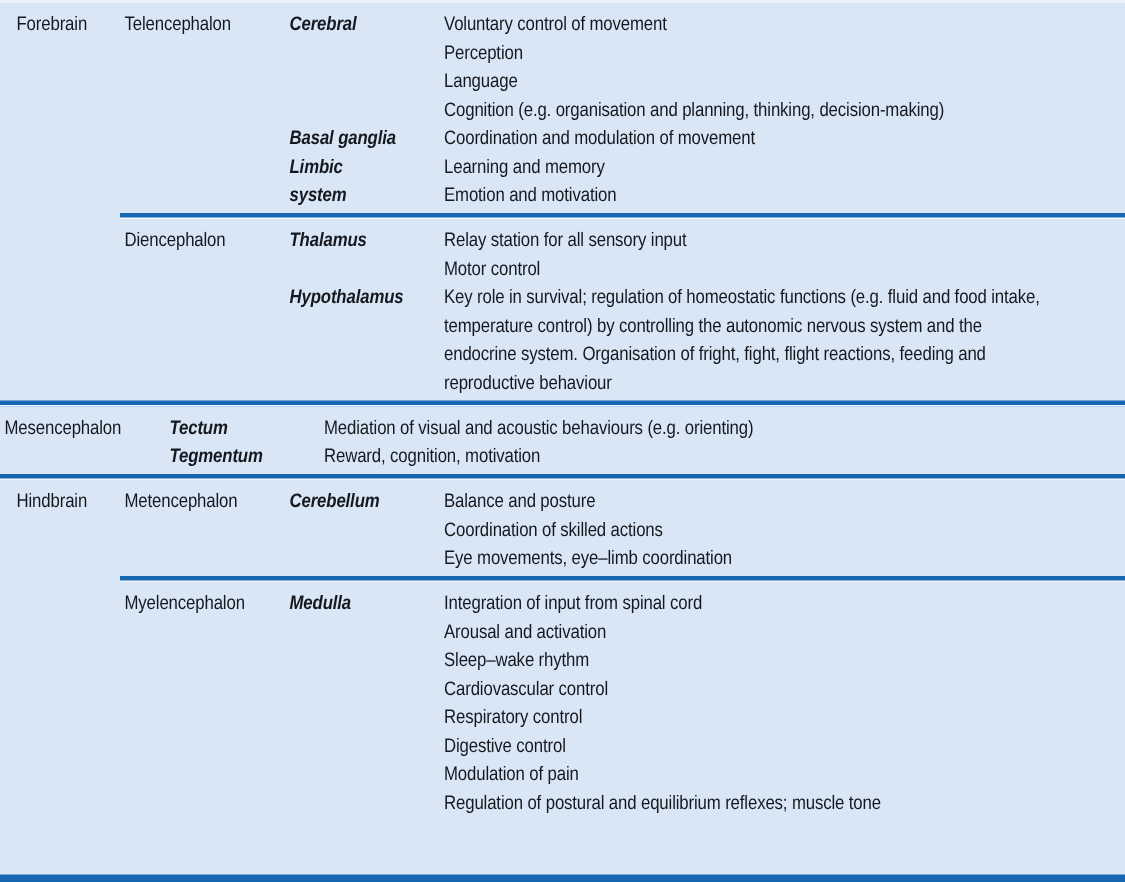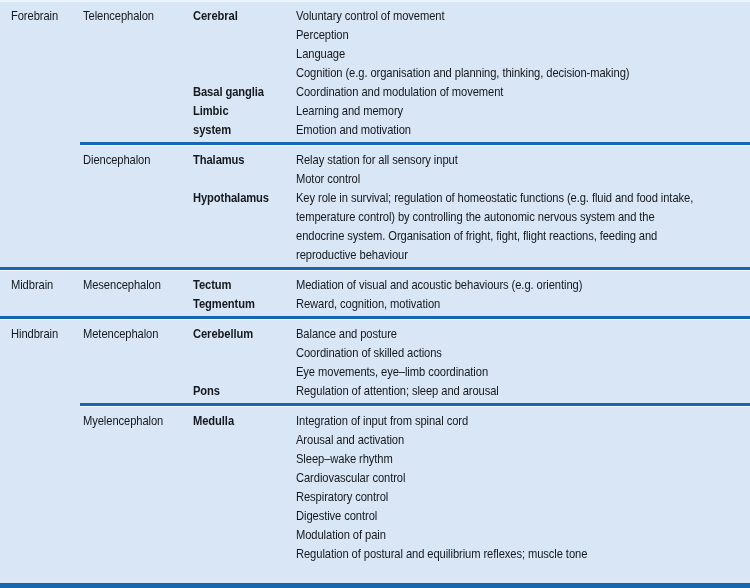--- a/index.html
+++ b/index.html
@@ -17,21 +17,21 @@
     border-bottom:5px solid #1766b2;
     overflow:hidden;
     color:#15191f;
     font-size:13px;
   }
   .block{display:flex;padding:4px 12px 3px 0;justify-content:space-between;}
   .col1{width:80px;flex:none;box-sizing:border-box;padding-left:11px;}
   .col2{width:113px;flex:none;box-sizing:border-box;padding-left:3px;text-decoration:underline;}
   .entries{flex:1;display:flex;flex-direction:column;min-width:0;}
   .entry{display:flex;}
-  .col3{width:103px;flex:none;}
+  .col3{width:103px;flex:none;font-style:italic;}
   .col4{flex:1;min-width:0;text-decoration:underline;}
   .line{line-height:19px;white-space:nowrap;height:19px;}
   .cx{display:inline-block;transform:scaleX(0.86);transform-origin:0 50%;letter-spacing:-0.1px;}
   .bold{font-weight:bold;}
   .full-divider{height:3px;background:#1766b2;border-bottom:1px solid #f4f8fd;}
   .partial-divider{height:3px;background:#1766b2;border-bottom:1px solid #f4f8fd;margin-left:80px;}
 </style>
 </head>
 <body>
 
@@ -104,23 +104,20 @@
           <div class="line"><span class="cx">endocrine system. Organisation of fright, fight, flight reactions, feeding and</span></div>
           <div class="line"><span class="cx">reproductive behaviour</span></div>
         </div>
       </div>
     </div>
   </div>
 
   <div class="full-divider"></div>
 
   <div class="block">
-    <div class="col1">
-      <div class="line"><span class="cx">Midbrain</span></div>
-    </div>
     <div class="col2">
       <div class="line"><span class="cx">Mesencephalon</span></div>
     </div>
     <div class="entries">
       <div class="entry">
         <div class="col3">
           <div class="line bold"><span class="cx">Tectum</span></div>
         </div>
         <div class="col4">
           <div class="line"><span class="cx">Mediation of visual and acoustic behaviours (e.g. orienting)</span></div>
@@ -150,28 +147,20 @@
       <div class="entry">
         <div class="col3">
           <div class="line bold"><span class="cx">Cerebellum</span></div>
         </div>
         <div class="col4">
           <div class="line"><span class="cx">Balance and posture</span></div>
           <div class="line"><span class="cx">Coordination of skilled actions</span></div>
           <div class="line"><span class="cx">Eye movements, eye–limb coordination</span></div>
         </div>
       </div>
-      <div class="entry">
-        <div class="col3">
-          <div class="line bold"><span class="cx">Pons</span></div>
-        </div>
-        <div class="col4">
-          <div class="line"><span class="cx">Regulation of attention; sleep and arousal</span></div>
-        </div>
-      </div>
     </div>
   </div>
 
   <div class="partial-divider"></div>
 
   <div class="block">
     <div class="col1"></div>
     <div class="col2">
       <div class="line"><span class="cx">Myelencephalon</span></div>
     </div>

